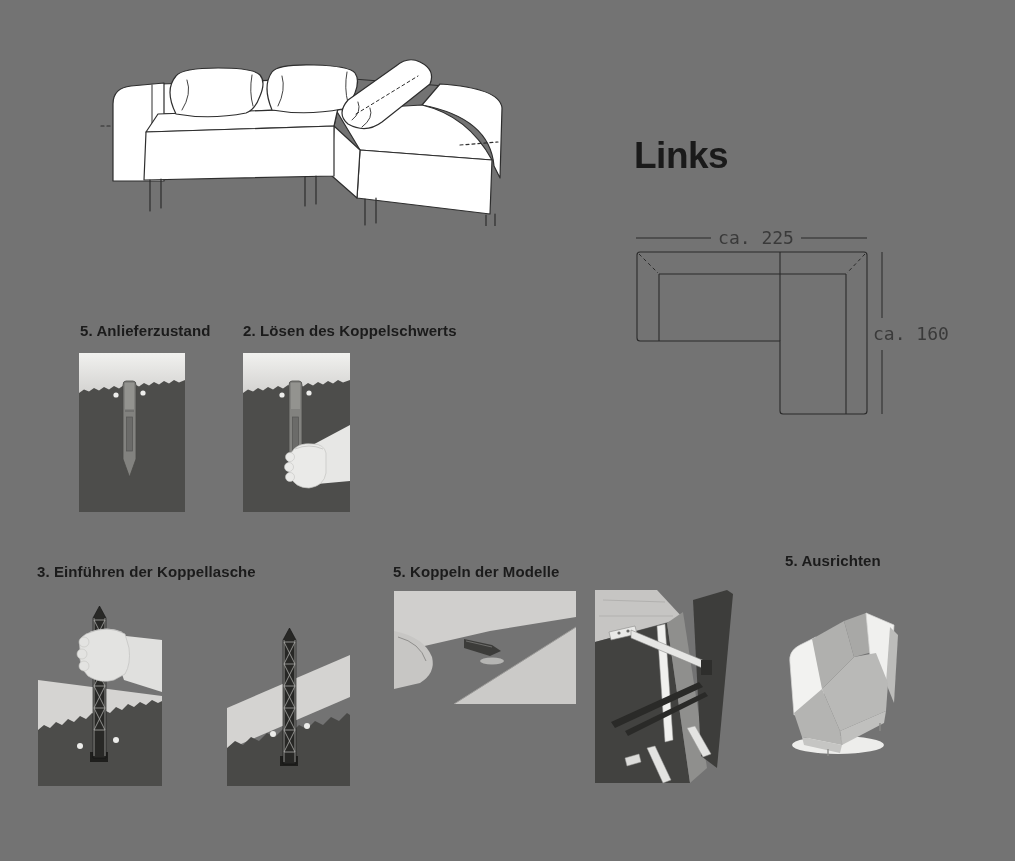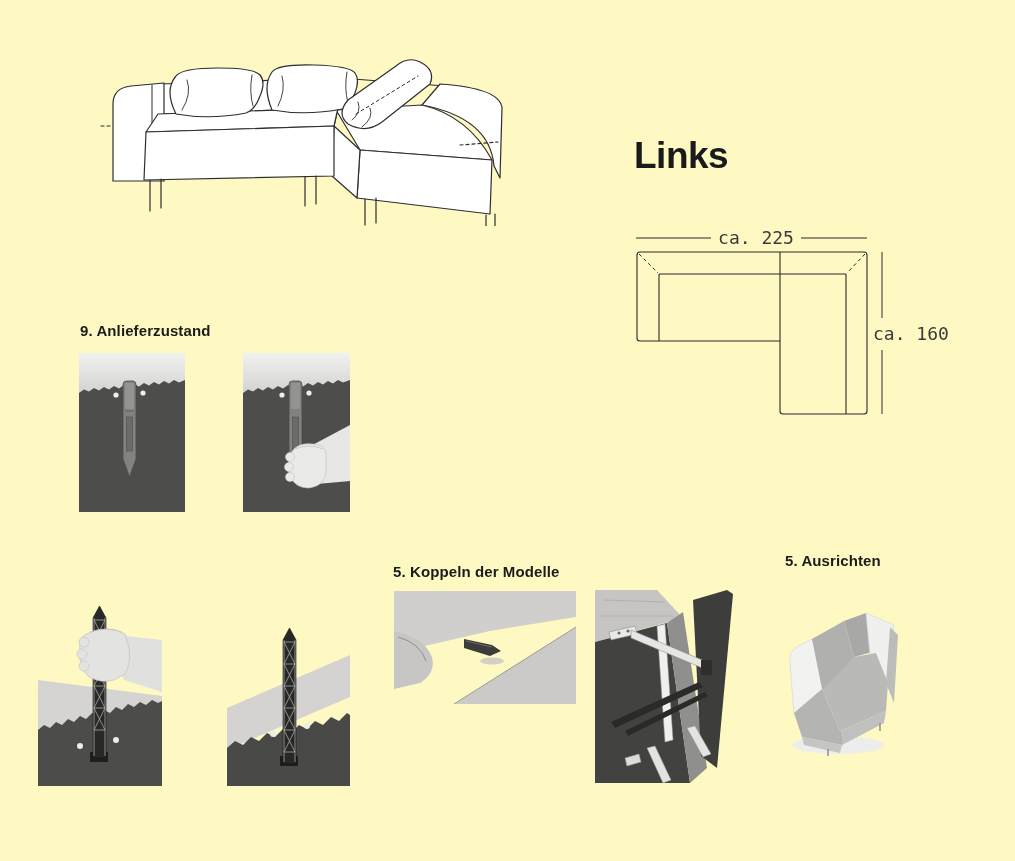--- a/index.html
+++ b/index.html
@@ -1,16 +1,16 @@
 <!DOCTYPE html>
 <html><head>
 <meta charset="utf-8">
 <style>
   html,body{margin:0;padding:0;background:#fff;}
-  .page{position:relative;width:1015px;height:861px;background:#fef9c3;overflow:hidden;
+  .page{position:relative;width:1015px;height:861px;background:#737373;overflow:hidden;
         font-family:"Liberation Sans",sans-serif;}
   .abs{position:absolute;}
   .heading{font-weight:bold;font-size:37px;letter-spacing:-0.5px;color:#1a1a1a;line-height:1;}
   .step-label{font-weight:bold;font-size:15px;color:#1b1b1b;white-space:nowrap;letter-spacing:0.1px;}
   svg{display:block;}
   .dimtext{font-family:"DejaVu Sans Mono","Liberation Mono",monospace;font-size:18px;fill:#3a3a3a;}
 </style>
 </head>
 <body>
 
@@ -69,21 +69,22 @@
       <path d="M34,44 L221,44 M34,44 L34,111 M155,22 L155,111 M221,44 L221,184"></path>
 
       <path d="M14,24 L33,43 M240,24 L222,43" stroke-dasharray="3.5,3" stroke-width="1"></path>
 
       <path d="M257,22 L257,88 M257,120 L257,184" stroke-width="1"></path>
     </g>
     <text class="dimtext" x="131" y="14" text-anchor="middle">ca. 225</text>
     <text class="dimtext" x="248" y="110">ca. 160</text>
   </svg>
 
-  <div class="abs step-label" style="left:80px;top:322px">9. Anlieferzustand</div>
+  <div class="abs step-label" style="left:80px;top:322px">5. Anlieferzustand</div>
+  <div class="abs step-label" style="left:243px;top:322px">2. Lösen des Koppelschwerts</div>
 
   <svg class="abs" style="left:79px;top:353px" width="106" height="159" viewBox="0 0 106 159">
     <defs>
       <linearGradient id="band1" x1="0" y1="0" x2="0" y2="1">
         <stop offset="0" stop-color="#f1f1ef"></stop>
           <stop offset="1" stop-color="#d2d1cf"></stop>
       </linearGradient>
     </defs>
     <rect width="106" height="42" fill="url(#band1)"></rect>
     <polygon fill="#4d4d4b" points="0,40 5,36.5 10,38.5 15,35 20,37.5 25,34 30,36.5 35,33 40,35.5 45,32 50,34.5 55,31 60,33.5 65,30 70,32.5 75,29 80,31.5 85,28 90,30.5 95,27 100,29.5 106,27 106,159 0,159"></polygon>
@@ -110,20 +111,21 @@
     <g>
       <polygon points="62,96 107,72 107,128 74,131" fill="#e7e7e5"></polygon>
       <path d="M48,100 Q43,112 47,123 Q52,135 66,135 Q81,133 83,120 L83,100 Q81,91 70,91 Q54,89 48,100 Z" fill="#eaeae8" stroke="#c4c4c2" stroke-width="0.7"></path>
       <circle cx="47" cy="104" r="4.5" fill="#eaeae8" stroke="#c4c4c2" stroke-width="0.6"></circle>
       <circle cx="46" cy="114" r="4.5" fill="#eaeae8" stroke="#c4c4c2" stroke-width="0.6"></circle>
       <circle cx="47" cy="124" r="4.5" fill="#eaeae8" stroke="#c4c4c2" stroke-width="0.6"></circle>
       <path d="M52,96 Q66,90 80,96" fill="none" stroke="#c4c4c2" stroke-width="0.8"></path>
     </g>
   </svg>
 
+  <div class="abs step-label" style="left:37px;top:563px">3. Einführen der Koppellasche</div>
   <div class="abs step-label" style="left:393px;top:563px">5. Koppeln der Modelle</div>
   <div class="abs step-label" style="left:785px;top:552px">5. Ausrichten</div>
 
   <svg class="abs" style="left:38px;top:604px" width="124" height="182" viewBox="0 0 124 182">
     <polygon points="0,76 124,92 124,99 0,128" fill="#d5d4d2"></polygon>
     <polygon fill="#4c4c4a" points="0,126 6,121 12,124 18,118 24,121 30,115 36,118 42,112 48,115 54,109 60,112 66,106 72,109 78,103 84,106 90,100 96,103 102,98 108,101 114,96 120,99 124,97 124,182 0,182"></polygon>
     <g>
       <rect x="52" y="148" width="18" height="10" fill="#1f1f1d"></rect>
       <path d="M55,14 L61.5,2 L68,14 L68,154 L55,154 Z" fill="#282826" stroke="#111" stroke-width="0.6"></path>
       <g stroke="#a9a9a7" stroke-width="0.8" fill="none">

